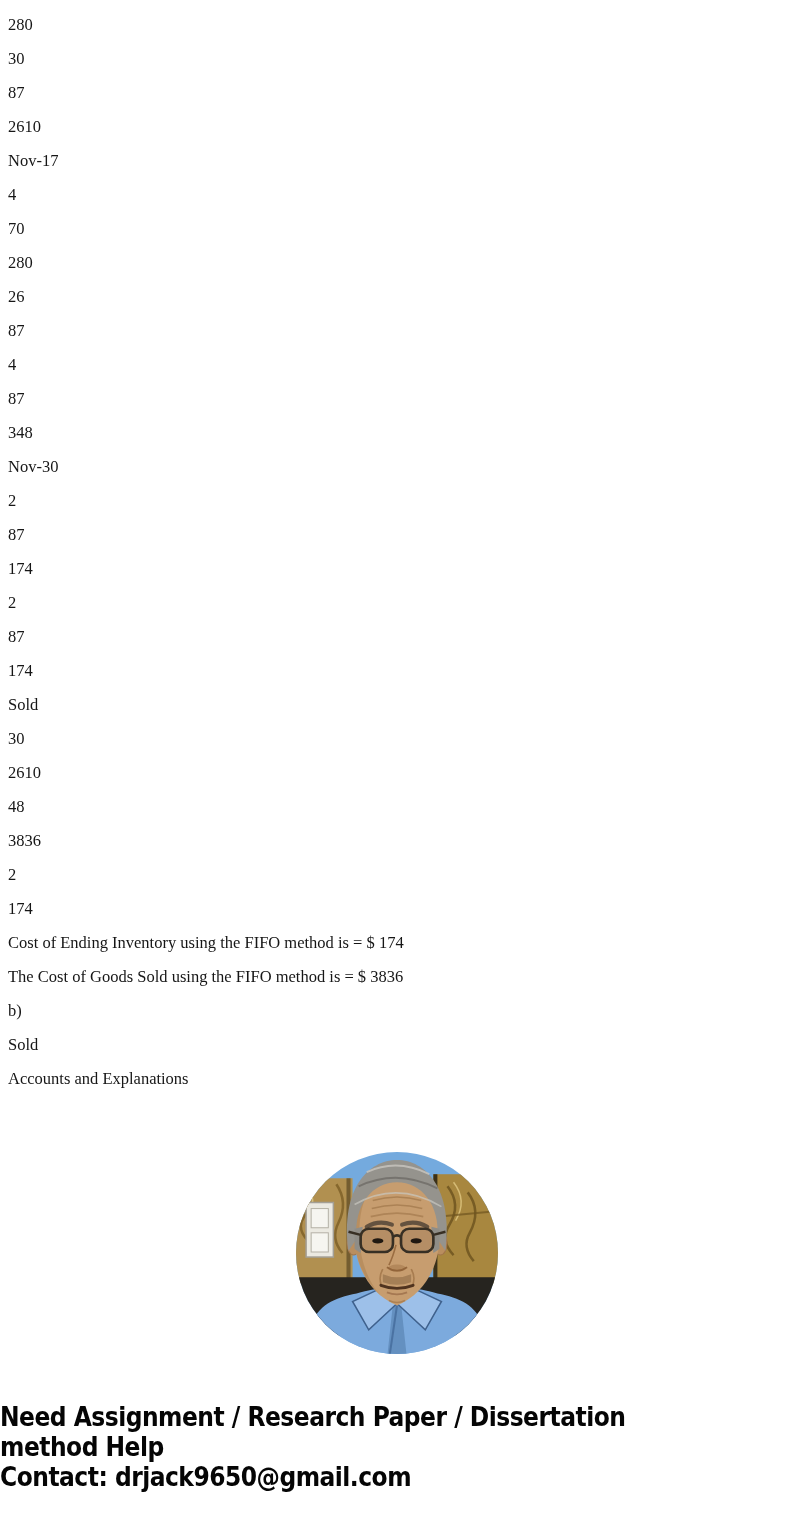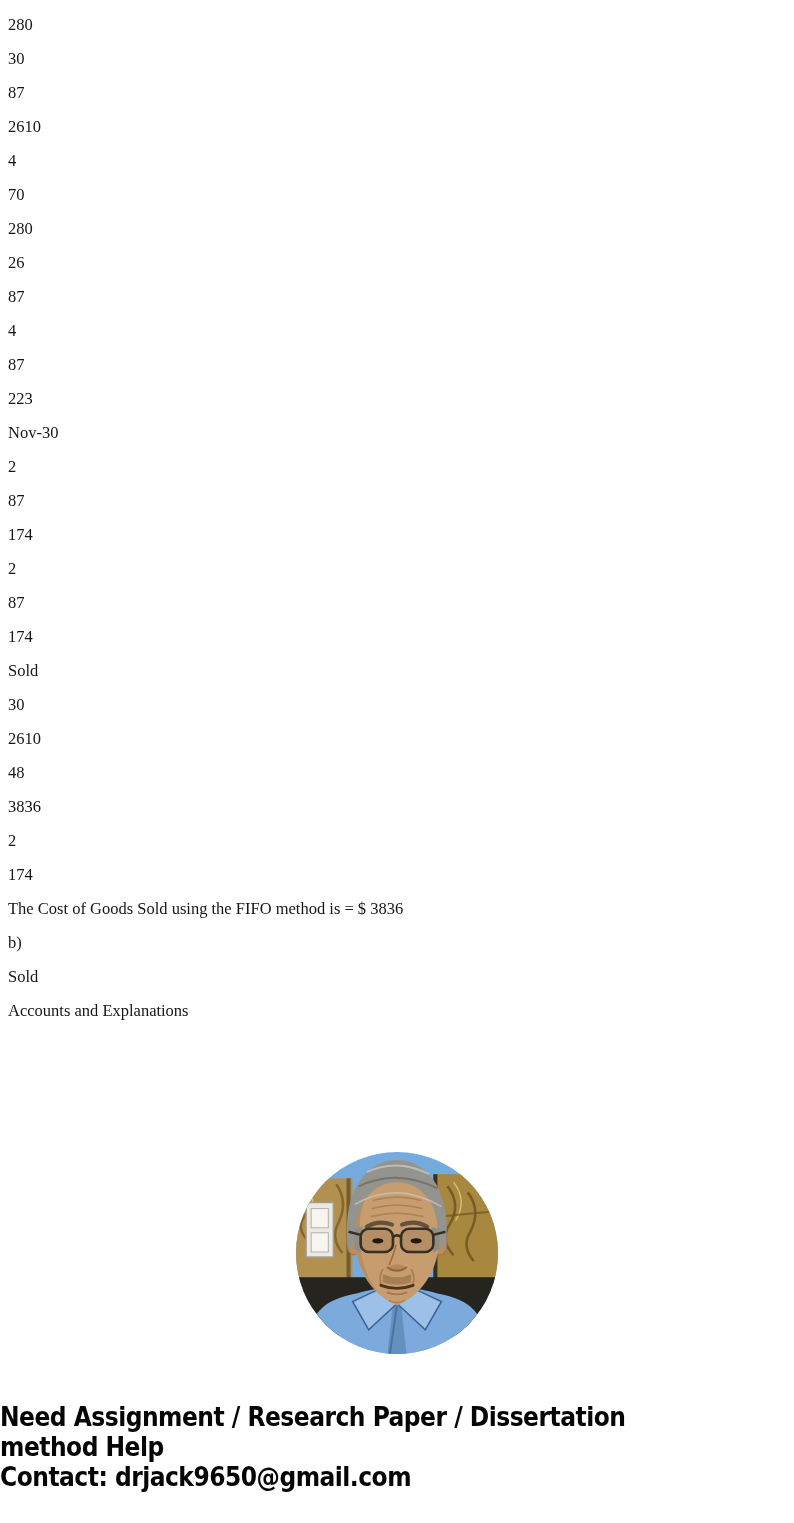--- a/index.html
+++ b/index.html
@@ -56,42 +56,44 @@
 </head>
 <body>
 
 <div class="page">
 
   <section class="lines">
       <p class="line">280</p>
       <p class="line">30</p>
       <p class="line">87</p>
       <p class="line">2610</p>
+      <p class="line">Nov-17</p>
       <p class="line">4</p>
       <p class="line">70</p>
       <p class="line">280</p>
       <p class="line">26</p>
       <p class="line">87</p>
       <p class="line">4</p>
       <p class="line">87</p>
-      <p class="line">223</p>
+      <p class="line">348</p>
       <p class="line">Nov-30</p>
       <p class="line">2</p>
       <p class="line">87</p>
       <p class="line">174</p>
       <p class="line">2</p>
       <p class="line">87</p>
       <p class="line">174</p>
       <p class="line">Sold</p>
       <p class="line">30</p>
       <p class="line">2610</p>
       <p class="line">48</p>
       <p class="line">3836</p>
       <p class="line">2</p>
       <p class="line">174</p>
+      <p class="line">Cost of Ending Inventory using the FIFO method is = $ 174</p>
       <p class="line">The Cost of Goods Sold using the FIFO method is = $ 3836</p>
       <p class="line">b)</p>
       <p class="line">Sold</p>
       <p class="line">Accounts and Explanations</p>
     </section>
 
   <figure class="photo-wrap">
     <svg width="202" height="202" viewBox="0 0 200 200" aria-hidden="true">
       <defs>
         <clipPath id="avclip">

